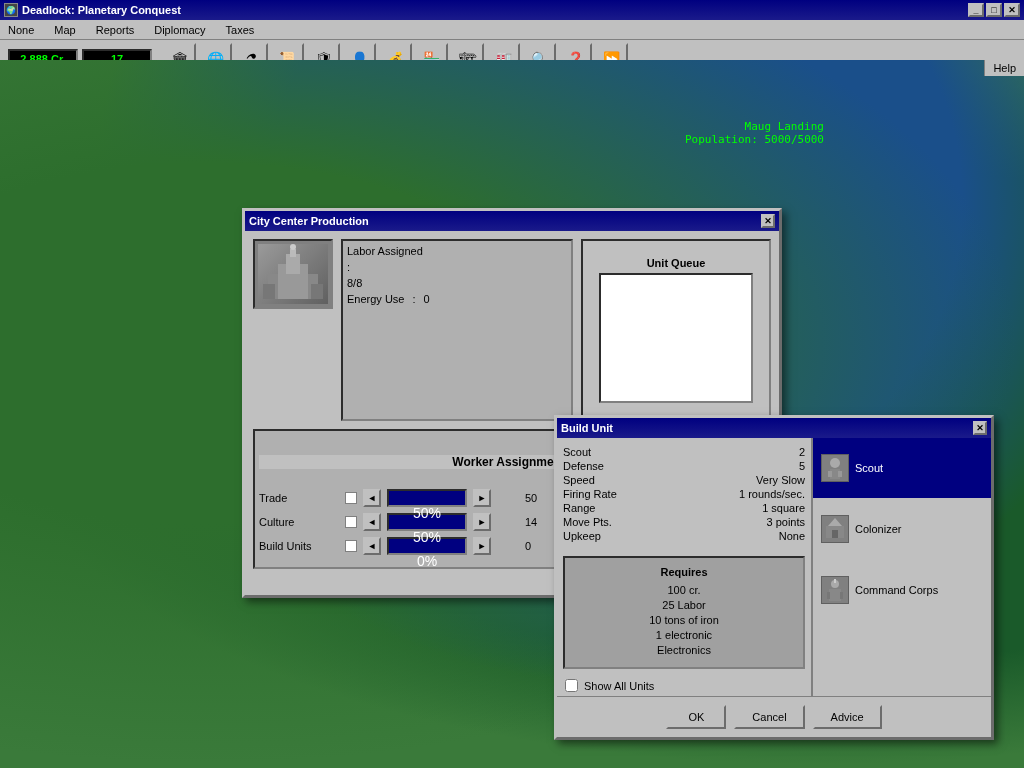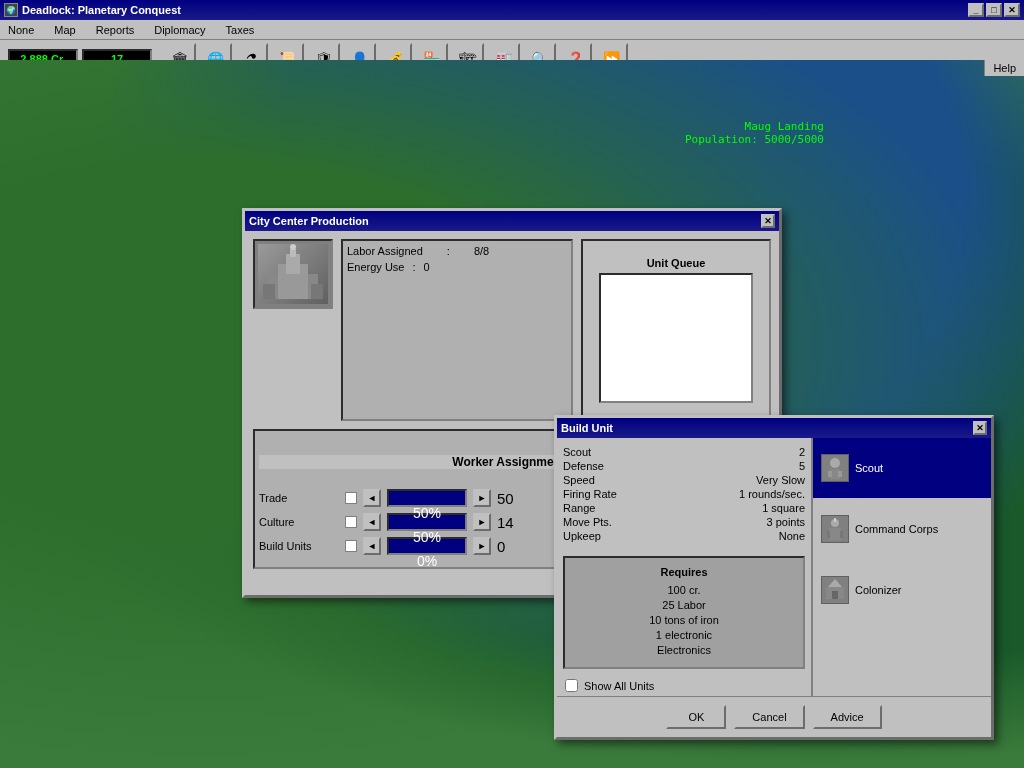--- a/index.html
+++ b/index.html
@@ -252,21 +252,22 @@
     }
     .slider-text {
       position: relative;
       z-index: 1;
       color: white;
       font-size: 14px;
       margin-top: 29px;
     }
     .assignment-value {
       width: 25px;
-      font-size: 15px;
+      font-size: 11px;
+      margin-left: 28px;
     }
 
     .ok-btn {
       background: #c0c0c0;
       border: 2px outset #c0c0c0;
       padding: 4px 20px;
       font-size: 11px;
       cursor: pointer;
       float: right;
       margin-top: 8px;
@@ -427,21 +428,21 @@
               <rect x="28" y="10" width="14" height="20" fill="#aaa"></rect>
               <rect x="32" y="5" width="6" height="8" fill="#bbb"></rect>
               <circle cx="35" cy="3" r="3" fill="#ccc"></circle>
               <rect x="5" y="40" width="12" height="15" fill="#777"></rect>
               <rect x="53" y="40" width="12" height="15" fill="#777"></rect>
             </svg>
           </div>
         </div>
 
         <div class="labor-info inset-panel">
-          <div style="display:flex;gap:24px;">
+          <div style="display:flex;gap:4px;flex-direction:column;">
             <span>Labor Assigned</span>
             <span>:</span>
             <span>8/8</span>
           </div>
           <div style="display:flex;gap:8px;margin-top:4px;">
             <span>Energy Use</span>
             <span>:</span>
             <span>0</span>
           </div>
         </div>
@@ -558,39 +559,39 @@
               <rect x="8" y="14" width="10" height="10" fill="#888"></rect>
               <rect x="6" y="16" width="4" height="6" fill="#999"></rect>
               <rect x="16" y="16" width="4" height="6" fill="#999"></rect>
             </svg>
           </div>
           <span>Scout</span>
         </div>
         <div class="unit-item">
           <div class="unit-icon">
             <svg width="26" height="26" viewBox="0 0 26 26">
+              <rect x="4" y="10" width="18" height="12" fill="#888"></rect>
+              <polygon points="13,2 20,10 6,10" fill="#aaa"></polygon>
+              <rect x="10" y="14" width="6" height="8" fill="#666"></rect>
+            </svg>
+          </div>
+          <span>Colonizer</span>
+        </div>
+        <div class="unit-item">
+          <div class="unit-icon">
+            <svg width="26" height="26" viewBox="0 0 26 26">
               <circle cx="13" cy="7" r="4" fill="#aaa"></circle>
               <rect x="7" y="12" width="12" height="12" fill="#888"></rect>
               <line x1="13" y1="2" x2="13" y2="6" stroke="#ccc" stroke-width="2"></line>
               <rect x="5" y="15" width="3" height="7" fill="#777"></rect>
               <rect x="18" y="15" width="3" height="7" fill="#777"></rect>
             </svg>
           </div>
           <span>Command Corps</span>
         </div>
-        <div class="unit-item">
-          <div class="unit-icon">
-            <svg width="26" height="26" viewBox="0 0 26 26">
-              <rect x="4" y="10" width="18" height="12" fill="#888"></rect>
-              <polygon points="13,2 20,10 6,10" fill="#aaa"></polygon>
-              <rect x="10" y="14" width="6" height="8" fill="#666"></rect>
-            </svg>
-          </div>
-          <span>Colonizer</span>
-        </div>
       </div>
     </div>
 
     <div class="build-dialog-buttons">
       <button class="dialog-btn">OK</button>
       <button class="dialog-btn">Cancel</button>
       <button class="dialog-btn">Advice</button>
     </div>
   </div>
 

